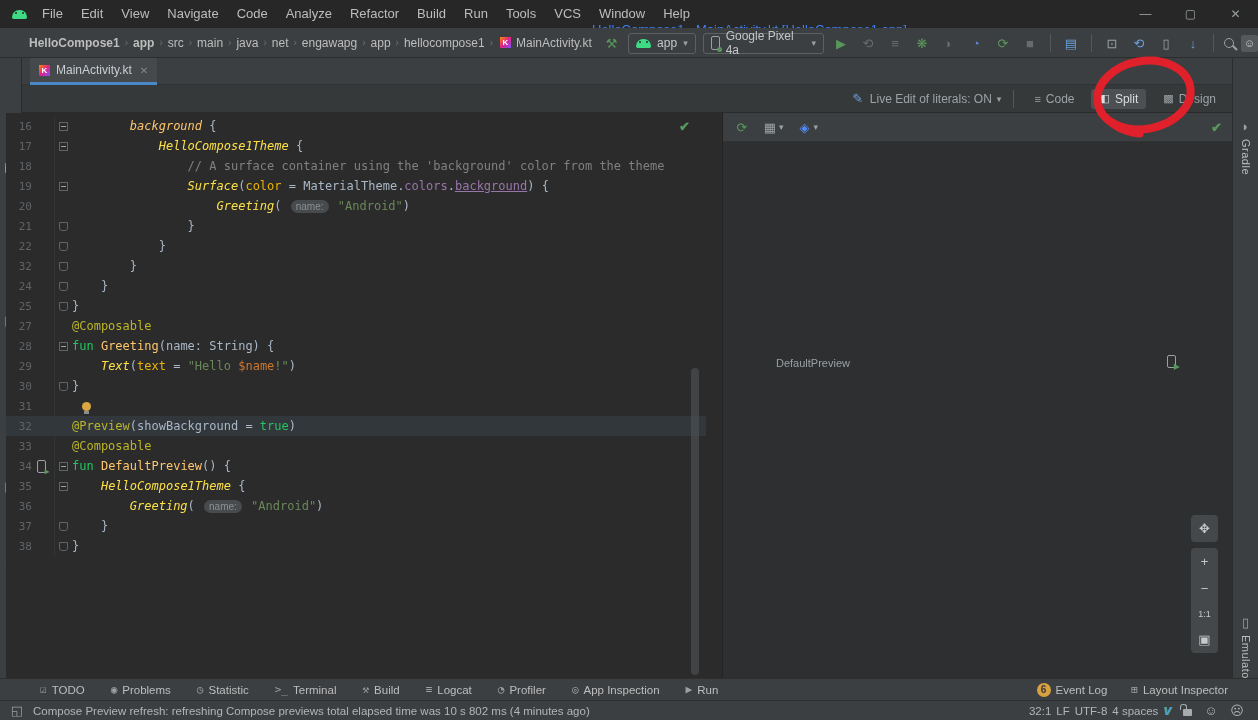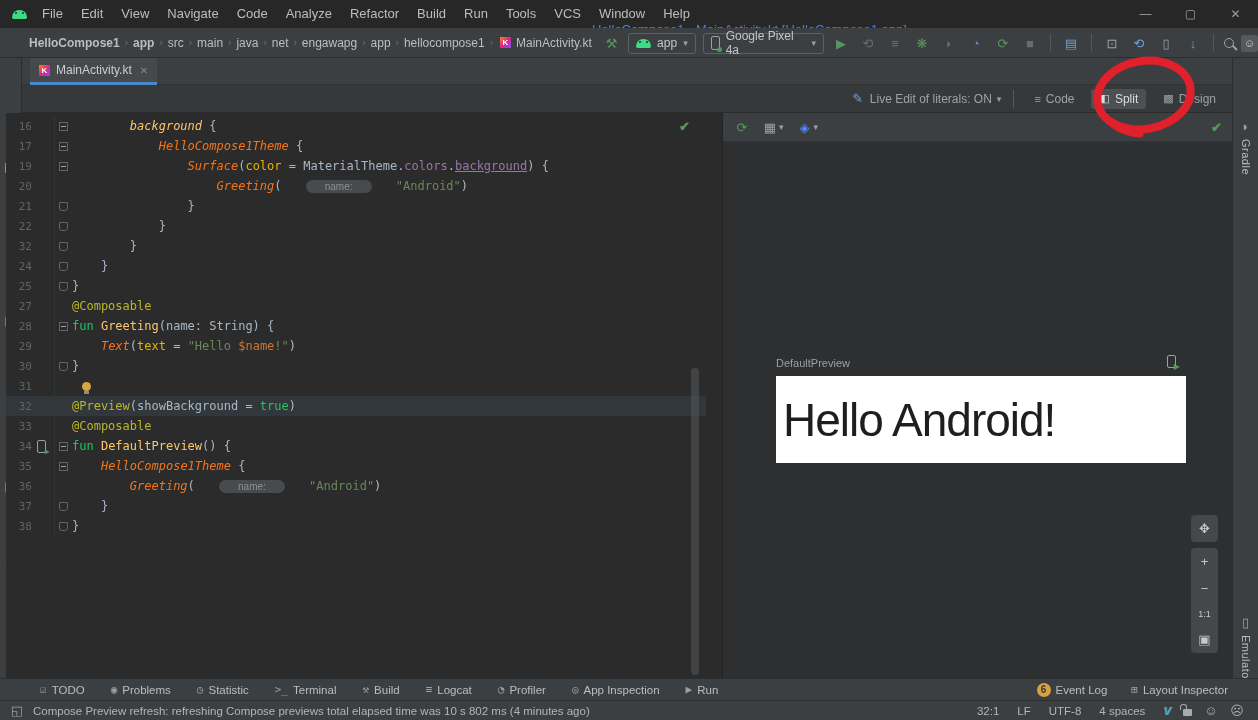--- a/index.html
+++ b/index.html
@@ -66,25 +66,25 @@
   .crow{display:flex;height:20px;align-items:center;font-family:"DejaVu Sans Mono",monospace;font-size:12px}
   .crow.hl{background:#32373c}
   .lnum{width:26px;text-align:right;color:#606366;font-size:11px;flex:none;font-family:"DejaVu Sans Mono",monospace}
   .gslot{width:18px;flex:none;display:flex;justify-content:center;align-items:center}
   .fslot{width:18px;flex:none;display:flex;justify-content:center;align-items:center;border-left:1px solid #333637;height:100%;margin-left:4px}
   .codepre{margin:0;white-space:pre;color:#a9b7c6;display:flex;align-items:center}
   .fo,.fe{width:9px;height:9px;border:1px solid #5f6467;position:relative;background:#2b2b2b}
   .fe{border-radius:0 0 3px 3px}
   .fo::after{content:"";position:absolute;left:1px;right:1px;top:3px;height:1px;background:#9aa0a3}
   .tk-b{color:#a9b7c6}.tk-k{color:#22c55e}.tk-f{color:#ffc66d}
-  .tk-fy{color:#ffc66d;font-style:italic}.tk-ci{color:#f97316;font-style:italic}
+  .tk-fy{color:#ffc66d;font-style:italic}.tk-ci{color:#fde047;font-style:italic}
   .tk-a{color:#bbb529}.tk-s{color:#6a8759}.tk-c{color:#808080}
   .tk-na{color:#eab308}.tk-p{color:#9876aa}.tk-pu{color:#9876aa;text-decoration:underline}
   .tk-t{color:#cc7832}
-  .tk-h{background:#474b4d;color:#8c9093;border-radius:7px;padding:1px 19px;font-size:10px;font-family:"Liberation Sans",sans-serif;margin:0 17px}
+  .tk-h{background:#474b4d;color:#8c9093;border-radius:7px;padding:1px 5px;font-size:10px;font-family:"Liberation Sans",sans-serif;margin:0 2px}
   .ic-bulb{width:9px;height:9px;background:#d9a642;border-radius:50%;position:relative;margin-left:10px;display:inline-block}
   .ic-bulb::after{content:"";position:absolute;left:2px;bottom:-3px;width:5px;height:3px;background:#8a8d90}
   .ic-devrun{width:9px;height:13px;border:1px solid #9aa0a3;border-radius:2px;position:relative;display:inline-block}
   .ic-devrun::after{content:"▶";color:#57965c;font-size:8px;position:absolute;right:-5px;bottom:-4px}
   .vscroll{position:absolute;right:7px;top:255px;width:8px;height:307px;background:#54585a;opacity:.55;border-radius:4px}
   .okcheck{position:absolute;right:16px;top:6px;color:#57965c;font-size:13px;font-weight:bold}
 
   
   .preview{position:absolute;left:722px;top:113px;width:510px;height:565px;background:#2d2f30;border-left:1px solid #232323}
   .pv-toolbar{height:29px;background:#3c3f41;border-bottom:1px solid #303233;display:flex;align-items:center;gap:14px;padding:0 12px;position:relative}
@@ -100,21 +100,21 @@
 
   
   .bottombar{position:absolute;left:0;top:678px;width:1258px;height:22px;background:#3c3f41;border-top:1px solid #2e2e2e;display:flex;align-items:center;gap:26px;padding-left:40px;font-size:11.5px;color:#bdbdbd}
   .bb-item{display:flex;align-items:center;gap:5px;white-space:nowrap}
   .bb-ic{color:#9aa0a3;font-size:11px;font-family:"DejaVu Sans Mono",monospace}
   .bb-right{margin-left:auto;display:flex;align-items:center;gap:24px;padding-right:30px}
   .badge{width:14px;height:14px;border-radius:50%;background:#d7a141;color:#3a3a3a;font-size:10px;font-weight:bold;display:inline-flex;align-items:center;justify-content:center}
 
   
   .statusbar{position:absolute;left:0;top:700px;width:1258px;height:20px;background:#3c3f41;border-top:1px solid #2e2e2e;display:flex;align-items:center;padding:0 10px;font-size:11.5px;color:#b2b5b7;gap:9px}
-  .st-right{margin-left:auto;display:flex;align-items:center;gap:18px;padding-right:4px}
+  .st-right{margin-left:auto;display:flex;align-items:center;gap:5px;padding-right:4px}
   .ic-lock{position:relative;width:9px;height:7px;background:#a7abad;border-radius:1px;margin-top:4px;display:inline-block}
   .ic-lock::before{content:"";position:absolute;left:-3px;top:-5px;width:5px;height:5px;border:1.5px solid #a7abad;border-bottom:none;border-radius:3px 3px 0 0}
   .v-ic{font-weight:bold;font-style:italic;color:#45a3e5;text-shadow:1px 0 0 #57965c}
 
   
   .annot{position:absolute;left:1085px;top:50px;width:122px;height:95px;z-index:40;pointer-events:none}
 </style>
 </head>
 <body>
 
@@ -276,20 +276,26 @@
       </div>
       <div class="crow">
         <span class="lnum">17</span>
         <span class="gslot"></span>
         <span class="fslot">
           <span class="fo"></span>
         </span>
         <pre class="codepre"><span class="tk-b">            </span><span class="tk-ci">HelloCompose1Theme</span><span class="tk-b"> {</span></pre>
       </div>
       <div class="crow">
+        <span class="lnum">18</span>
+        <span class="gslot"></span>
+        <span class="fslot"></span>
+        <pre class="codepre"><span class="tk-b">                </span><span class="tk-c">// A surface container using the 'background' color from the theme</span></pre>
+      </div>
+      <div class="crow">
         <span class="lnum">19</span>
         <span class="gslot"></span>
         <span class="fslot">
           <span class="fo"></span>
         </span>
         <pre class="codepre"><span class="tk-b">                </span><span class="tk-ci">Surface</span><span class="tk-b">(</span><span class="tk-na">color</span><span class="tk-b"> = MaterialTheme.</span><span class="tk-p">colors</span><span class="tk-b">.</span><span class="tk-pu">background</span><span class="tk-b">) {</span></pre>
       </div>
       <div class="crow">
         <span class="lnum">20</span>
         <span class="gslot"></span>
@@ -437,23 +443,20 @@
         <span class="gi" style="color: rgb(154, 160, 163);">▦</span>
         <span class="chev">▾</span>
       </span>
       <span class="pv-tb-item">
         <span class="gi" style="color: rgb(84, 138, 247);">◈</span>
         <span class="chev">▾</span>
       </span>
     </div>
   <span class="pv-label">DefaultPreview</span>
   <span class="pv-devrun ic-devrun"></span>
-  <div class="pv-canvas">
-    <span>Hello Android!</span>
-  </div>
   <div class="pan-btn">
     <span>✥</span>
   </div>
   <div class="zoom-group">
     <span class="zoom-item">+</span>
     <span class="zoom-item">−</span>
     <span class="zoom-item small">1:1</span>
     <span class="zoom-item">▣</span>
   </div>
 </div>

